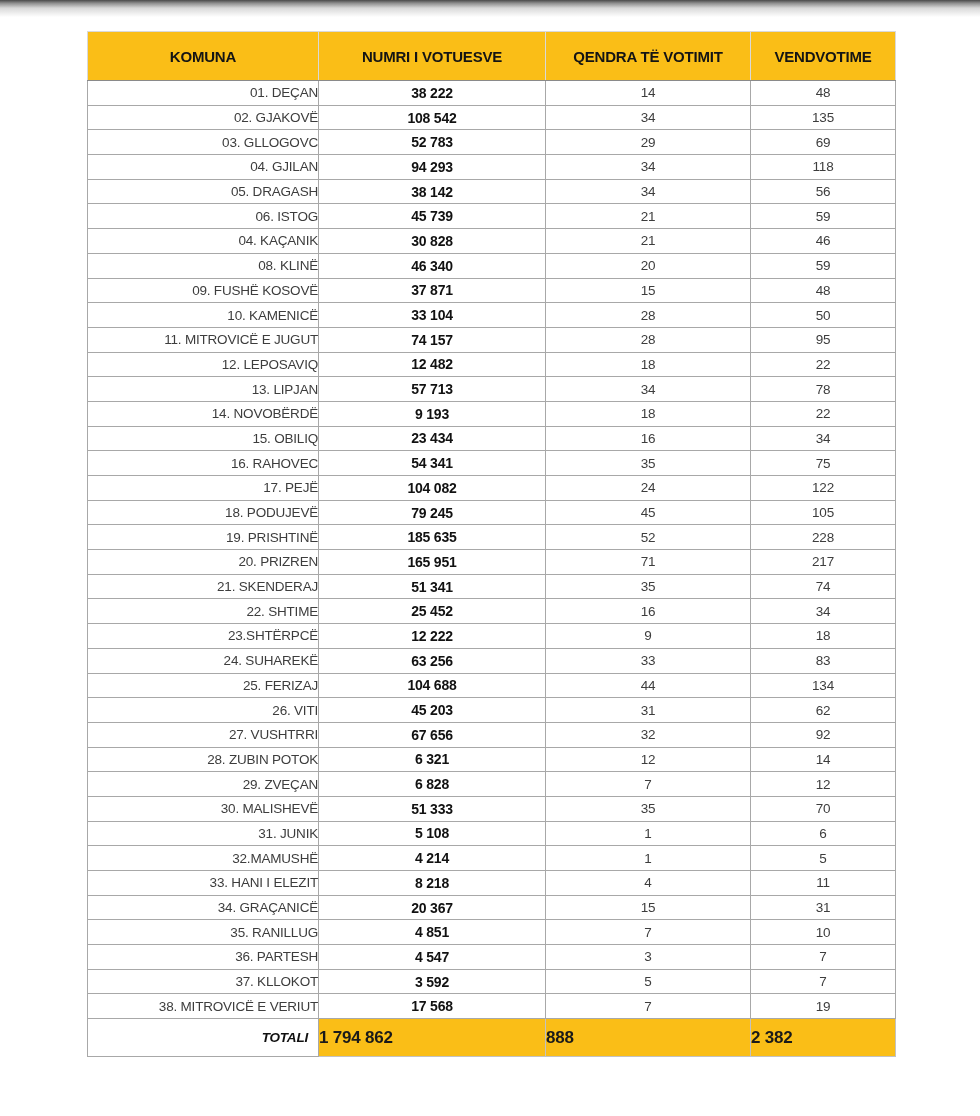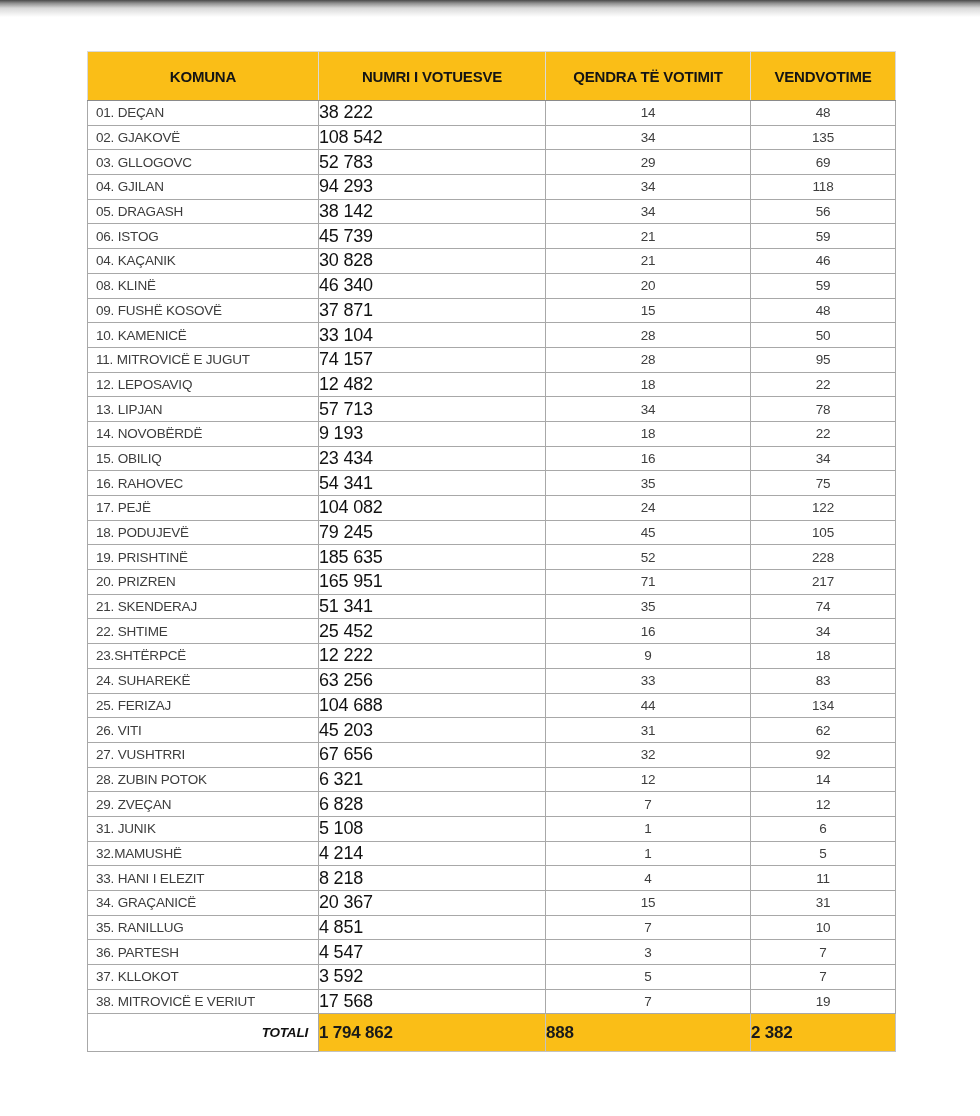--- a/index.html
+++ b/index.html
@@ -15,21 +15,20 @@
 
   .top-edge{
     position:absolute;left:0;top:0;width:980px;height:18px;
     background:linear-gradient(to bottom,#4a4a4a 0%,#8f8f8f 18%,#d9d9d9 45%,#ffffff 95%);
   }
 
   .table-wrap{position:absolute;left:87px;top:31px;width:808px;}
   table{
     border-collapse:collapse;table-layout:fixed;width:808px;
     border:1px solid var(--outer);
-    margin-top:20px;
   }
   col.c-komuna{width:231px;}
   col.c-votuesve{width:227px;}
   col.c-qendra{width:205px;}
   col.c-vendvotime{width:145px;}
 
   thead th{
     background:var(--accent);
     border:1px solid #d9d9d9;
     border-bottom:1px solid var(--outer);
@@ -41,22 +40,22 @@
 
   tbody td{
     border:1px solid var(--border);
     height:24.7px;
     font-size:13.5px;color:var(--body-text);
     letter-spacing:-0.2px;
     vertical-align:middle;
     background:#ffffff;
     overflow:hidden;white-space:nowrap;
   }
-  tbody td.cell-komuna{text-align:left;padding-left:8px;}
-  tbody td.cell-votuesve{text-align:left;font-weight:400;color:var(--strong-text);font-size:18px;}
+  tbody td.cell-komuna{text-align:right;padding-left:8px;}
+  tbody td.cell-votuesve{text-align:center;font-weight:700;color:var(--strong-text);font-size:14px;}
   tbody td.cell-qendra,
   tbody td.cell-vendvotime{text-align:center;}
 
   tfoot td{
     height:38px;border:1px solid var(--border);
     vertical-align:middle;
   }
   tfoot td.total-label{
     background:#ffffff;
     text-align:right;padding-right:10px;
@@ -261,20 +260,26 @@
           <td class="cell-qendra">12</td>
           <td class="cell-vendvotime">14</td>
         </tr>
         <tr>
           <td class="cell-komuna">29. ZVEÇAN</td>
           <td class="cell-votuesve">6 828</td>
           <td class="cell-qendra">7</td>
           <td class="cell-vendvotime">12</td>
         </tr>
         <tr>
+          <td class="cell-komuna">30. MALISHEVË</td>
+          <td class="cell-votuesve">51 333</td>
+          <td class="cell-qendra">35</td>
+          <td class="cell-vendvotime">70</td>
+        </tr>
+        <tr>
           <td class="cell-komuna">31. JUNIK</td>
           <td class="cell-votuesve">5 108</td>
           <td class="cell-qendra">1</td>
           <td class="cell-vendvotime">6</td>
         </tr>
         <tr>
           <td class="cell-komuna">32.MAMUSHË</td>
           <td class="cell-votuesve">4 214</td>
           <td class="cell-qendra">1</td>
           <td class="cell-vendvotime">5</td>

